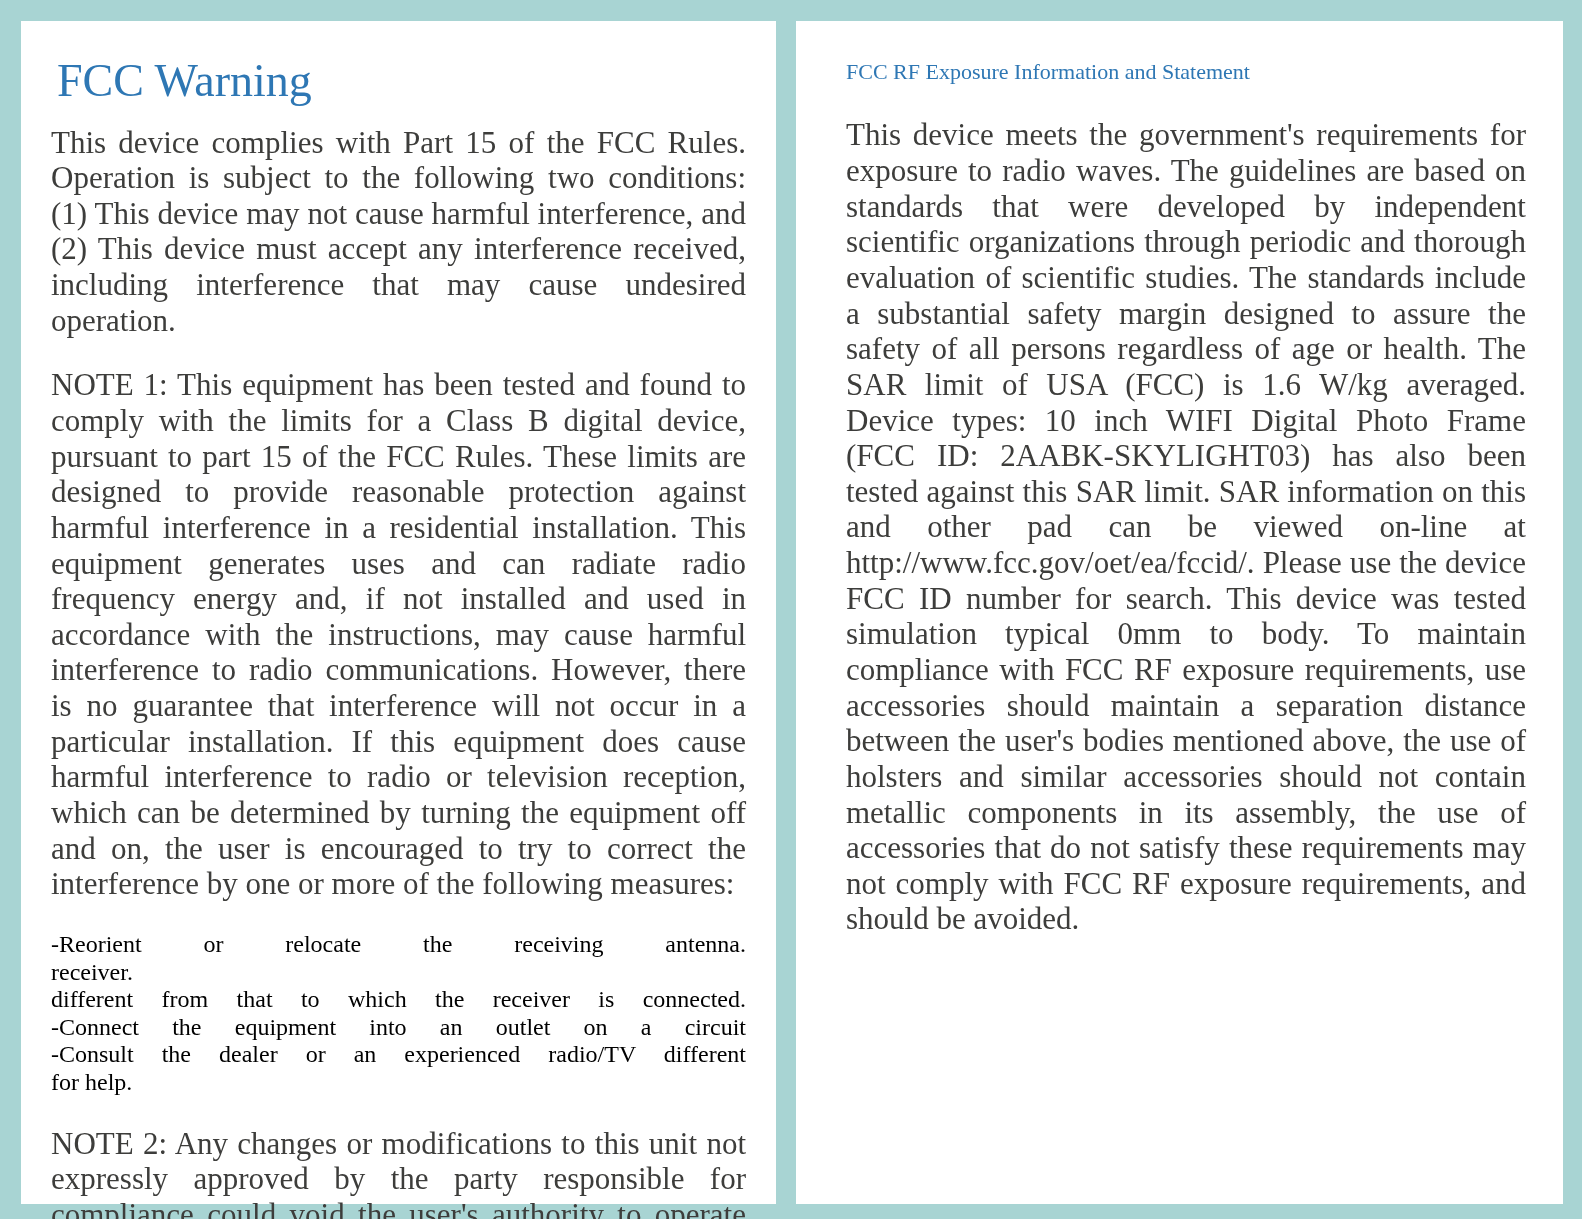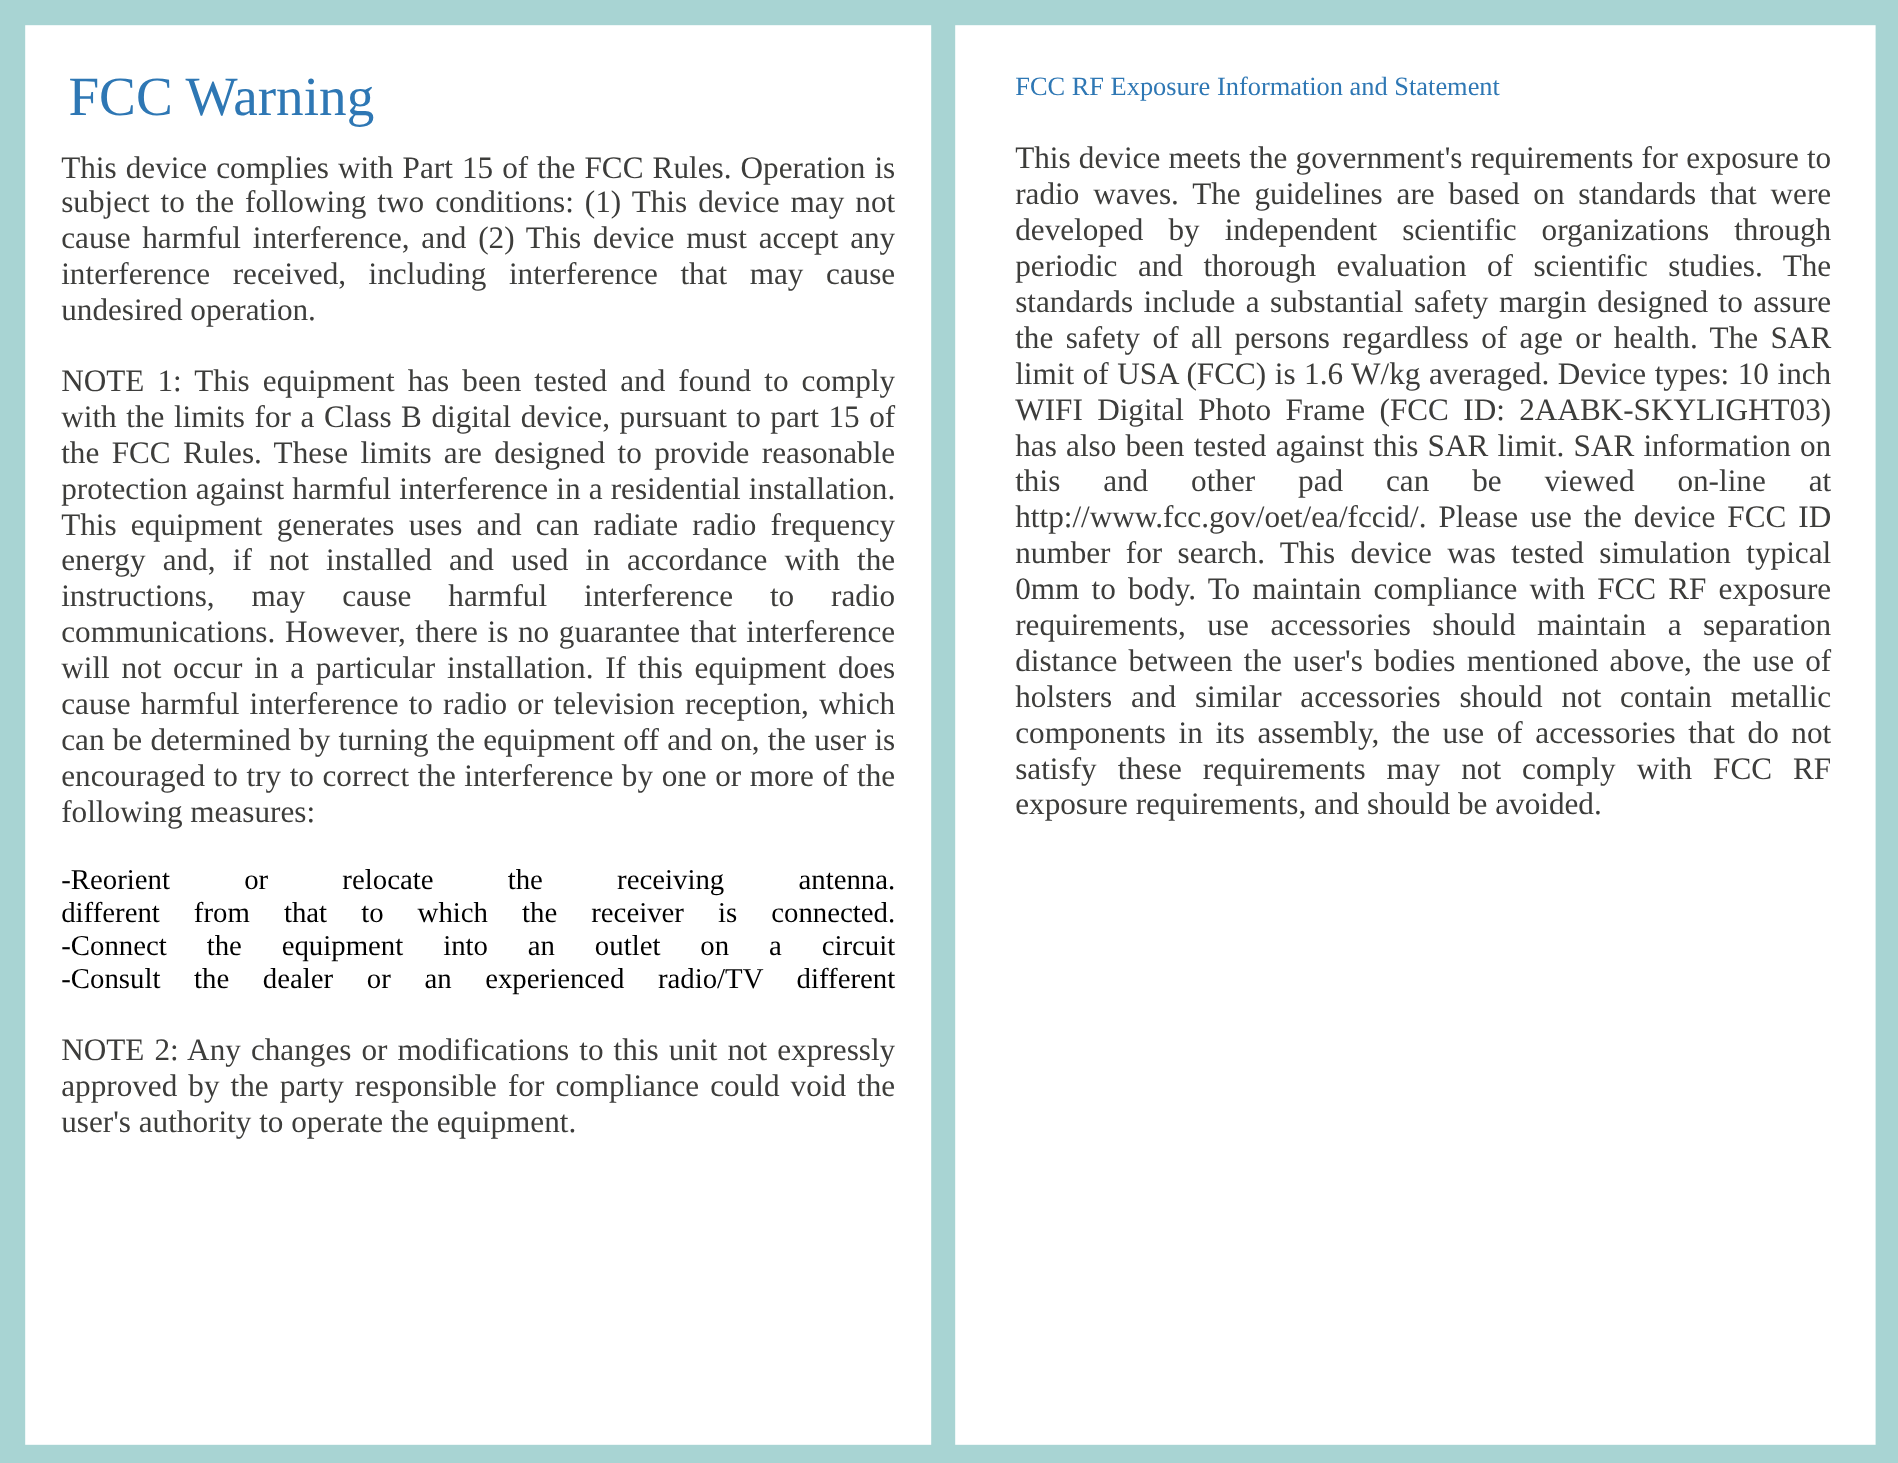--- a/index.html
+++ b/index.html
@@ -43,21 +43,21 @@
     margin: 4px 0 18px 6px;
   }
   .doc-title-sm {
     font-size: 22px;
     line-height: 1.2;
     color: #2e77b4;
     font-weight: normal;
     margin: 8px 0 32px 0;
   }
   .para {
-    font-size: 26px;
+    font-size: 31px;
     line-height: 1.15;
     color: #3d3d3b;
     text-align: justify;
     margin: 0 0 29px 0;
   }
   .measures {
     margin: 0 0 29px 0;
   }
   .mline {
     font-size: 24px;
@@ -76,23 +76,25 @@
 
   <div class="page page-left">
     <h1 class="doc-title">FCC Warning</h1>
 
     <p class="para">This device complies with Part 15 of the FCC Rules. Operation is subject to the following two conditions: (1) This device may not cause harmful interference, and (2) This device must accept any interference received, including interference that may cause undesired operation.</p>
 
     <p class="para">NOTE 1: This equipment has been tested and found to comply with the limits for a Class B digital device, pursuant to part 15 of the FCC Rules. These limits are designed to provide reasonable protection against harmful interference in a residential installation. This equipment generates uses and can radiate radio frequency energy and, if not installed and used in accordance with the instructions, may cause harmful interference to radio communications. However, there is no guarantee that interference will not occur in a particular installation. If this equipment does cause harmful interference to radio or television reception, which can be determined by turning the equipment off and on, the user is encouraged to try to correct the interference by one or more of the following measures:</p>
 
     <div class="measures">
       <div class="mline stretch">-Reorient or relocate the receiving antenna.</div>
+      <div class="mline">receiver.</div>
       <div class="mline stretch">different from that to which the receiver is connected.</div>
       <div class="mline stretch">-Connect the equipment into an outlet on a circuit</div>
       <div class="mline stretch">-Consult the dealer or an experienced radio/TV different</div>
+      <div class="mline">for help.</div>
     </div>
 
     <p class="para">NOTE 2: Any changes or modifications to this unit not expressly approved by the party responsible for compliance could void the user's authority to operate the equipment.</p>
   </div>
 
   <div class="page page-right">
     <h2 class="doc-title-sm">FCC RF Exposure Information and Statement</h2>
 
     <p class="para">This device meets the government's requirements for exposure to radio waves. The guidelines are based on standards that were developed by independent scientific organizations through periodic and thorough evaluation of scientific studies. The standards include a substantial safety margin designed to assure the safety of all persons regardless of age or health. The SAR limit of USA (FCC) is 1.6 W/kg averaged. Device types: 10 inch WIFI Digital Photo Frame (FCC ID: 2AABK-SKYLIGHT03) has also been tested against this SAR limit. SAR information on this and other pad can be viewed on-line at http://www.fcc.gov/oet/ea/fccid/. Please use the device FCC ID number for search. This device was tested simulation typical 0mm to body. To maintain compliance with FCC RF exposure requirements, use accessories should maintain a separation distance between the user's bodies mentioned above, the use of holsters and similar accessories should not contain metallic components in its assembly, the use of accessories that do not satisfy these requirements may not comply with FCC RF exposure requirements, and should be avoided.</p>
   </div>

